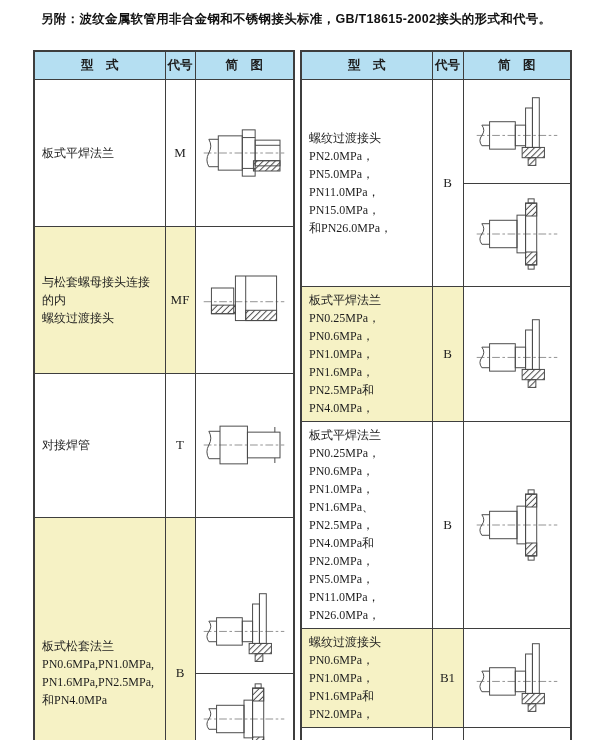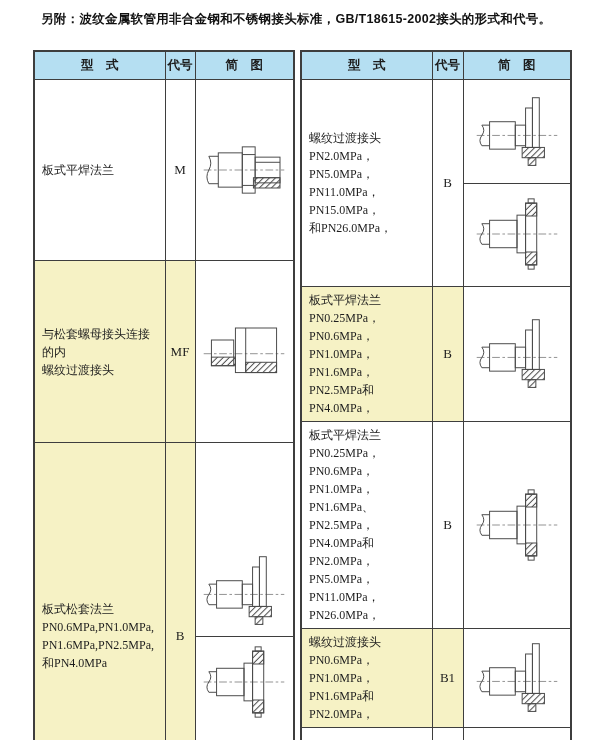--- a/index.html
+++ b/index.html
@@ -93,20 +93,42 @@
                       <line x1="2.5" y1="0" x2="2.5" y2="5" stroke="#4a4a4a" stroke-width="1.2"></line>
                     </pattern>
                   </defs>
                   <g stroke="#4a4a4a" fill="none" stroke-width="1.15">
                     <path d="M3 44 H97" stroke-width="0.7" stroke-dasharray="9 3 3 3"></path>
                     <rect x="12" y="28" width="26" height="30"></rect>
                     <rect x="40" y="14" width="48" height="52"></rect>
      <path d="M52 14 V66"></path>
      <rect x="12" y="48" width="28" height="10" fill="url(#h3)"></rect>
      <rect x="52" y="54" width="36" height="12" fill="url(#h3)"></rect>
+                  </g>
+                </svg>
+              </div>
+            </td>
+        </tr>
+        <tr style="height:85px">
+          <td class="type">对接焊管</td>
+          <td class="code">T</td>
+          <td class="fig">
+              <div class="diag">
+                <svg viewBox="0 0 100 84" width="88" height="72">
+                  <defs>
+                    <pattern id="h4" patternUnits="userSpaceOnUse" width="5" height="5" patternTransform="rotate(45)">
+                      <line x1="2.5" y1="0" x2="2.5" y2="5" stroke="#4a4a4a" stroke-width="1.2"></line>
+                    </pattern>
+                  </defs>
+                  <g stroke="#4a4a4a" fill="none" stroke-width="1.15">
+                    <path d="M3 42 H97" stroke-width="0.7" stroke-dasharray="9 3 3 3"></path>
+                    <path d="M22 26 H9 q4.5 8 0 16 q-4.5 8 0 16 H22"></path>
+                    <rect x="22" y="20" width="32" height="44"></rect>
+                    <rect x="54" y="27" width="38" height="30"></rect>
+     <path d="M86 27 V21 M86 57 V63"></path>
                   </g>
                 </svg>
               </div>
             </td>
         </tr>
         <tr class="hl" style="height:185px">
           <td class="type">板式松套法兰
 PN0.6MPa,PN1.0MPa,
 PN1.6MPa,PN2.5MPa,
 和PN4.0MPa</td>

